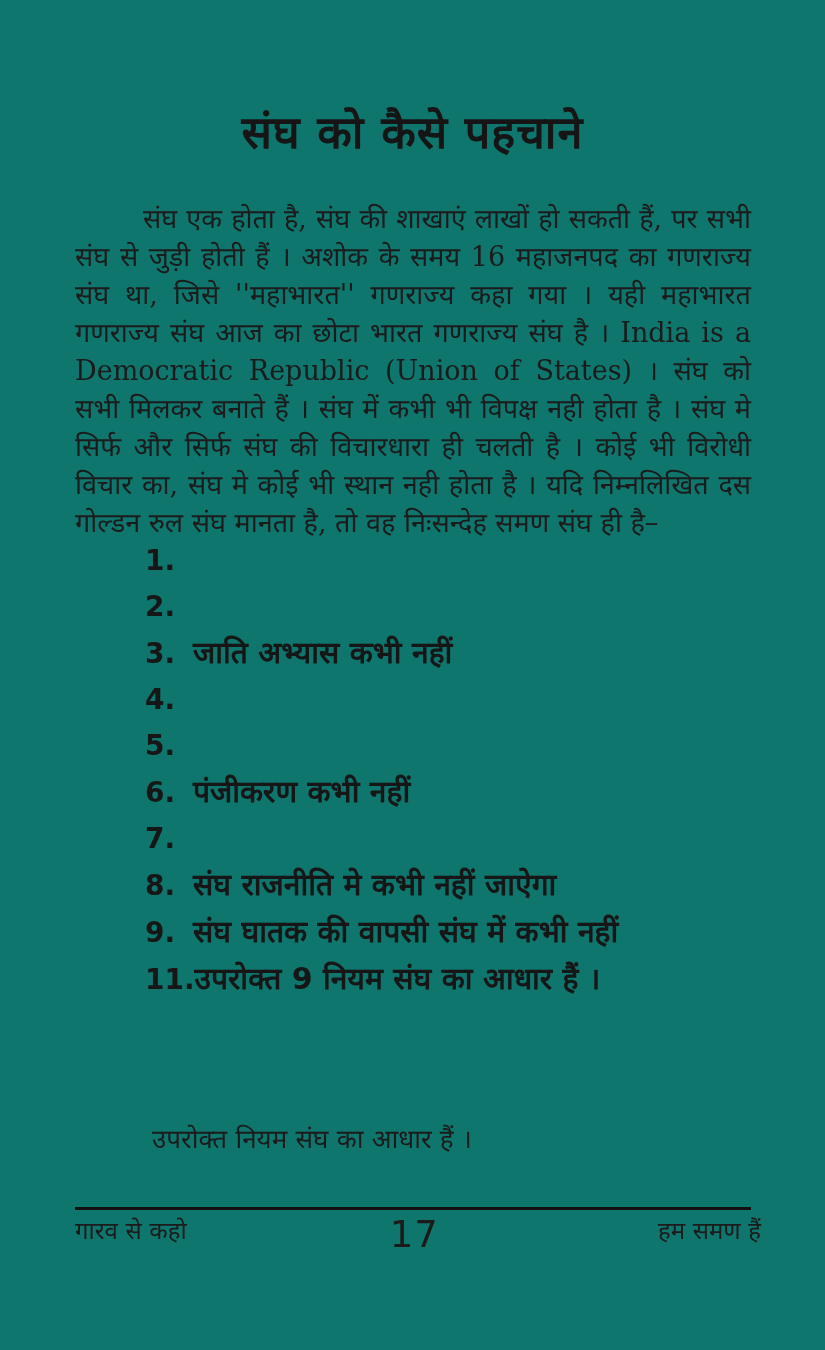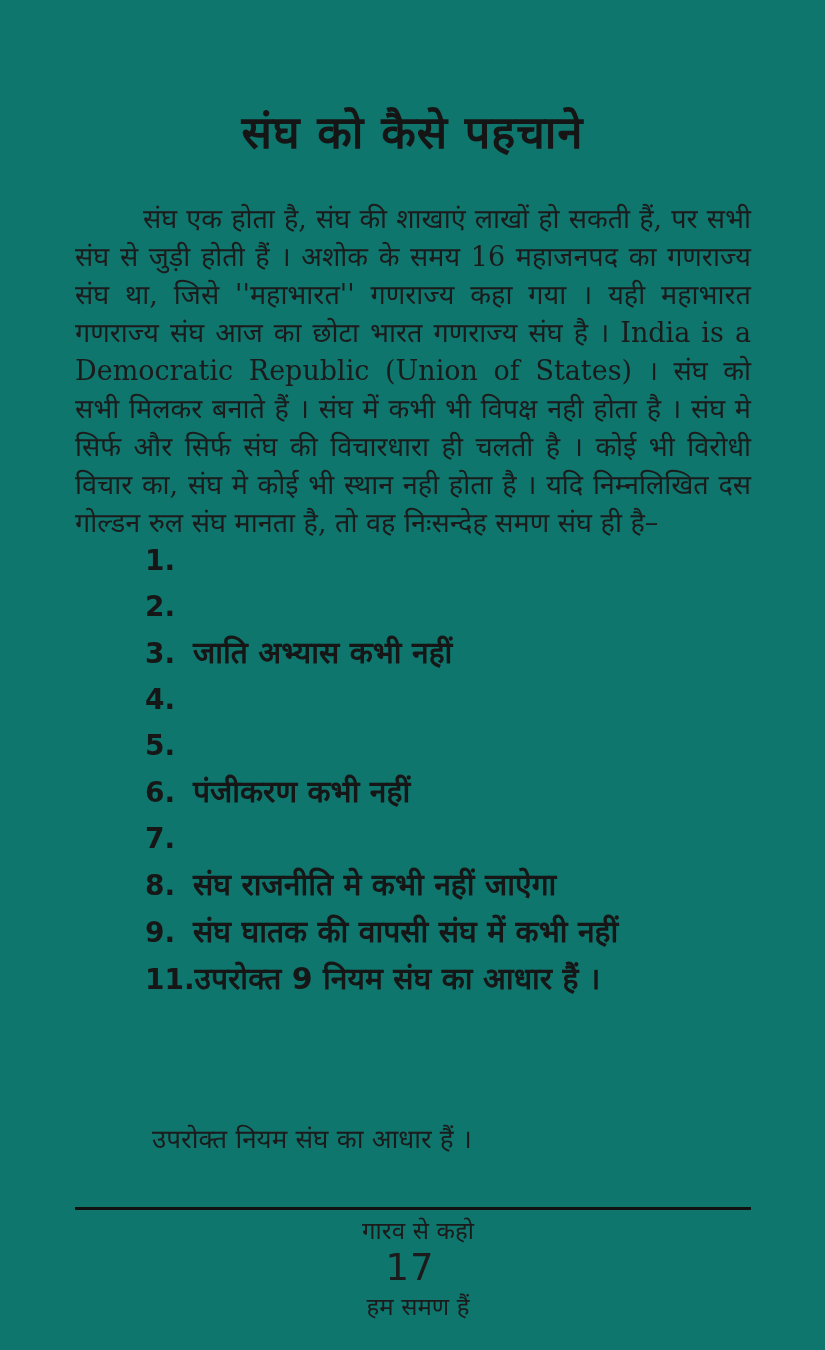--- a/index.html
+++ b/index.html
@@ -84,24 +84,23 @@
     height: 0;
     border-top: 3px solid #111111;
   }
   .footer-row {
     position: absolute;
     top: 1213px;
     left: 75px;
     width: 686px;
     display: flex;
     justify-content: space-between;
-    align-items: center;
+    align-items: flex-start;
     font-size: 24px;
     color: #1b1b1b;
-    flex-direction: column;
   }
   .footer-left, .footer-right {
     font-family: "DejaVu Serif", "Liberation Serif", serif;
     font-size: 24px;
   }
   .page-number {
     font-family: "DejaVu Sans", "Liberation Sans", sans-serif;
     font-size: 37px;
     letter-spacing: 1px;
     transform: translateX(-8px);

